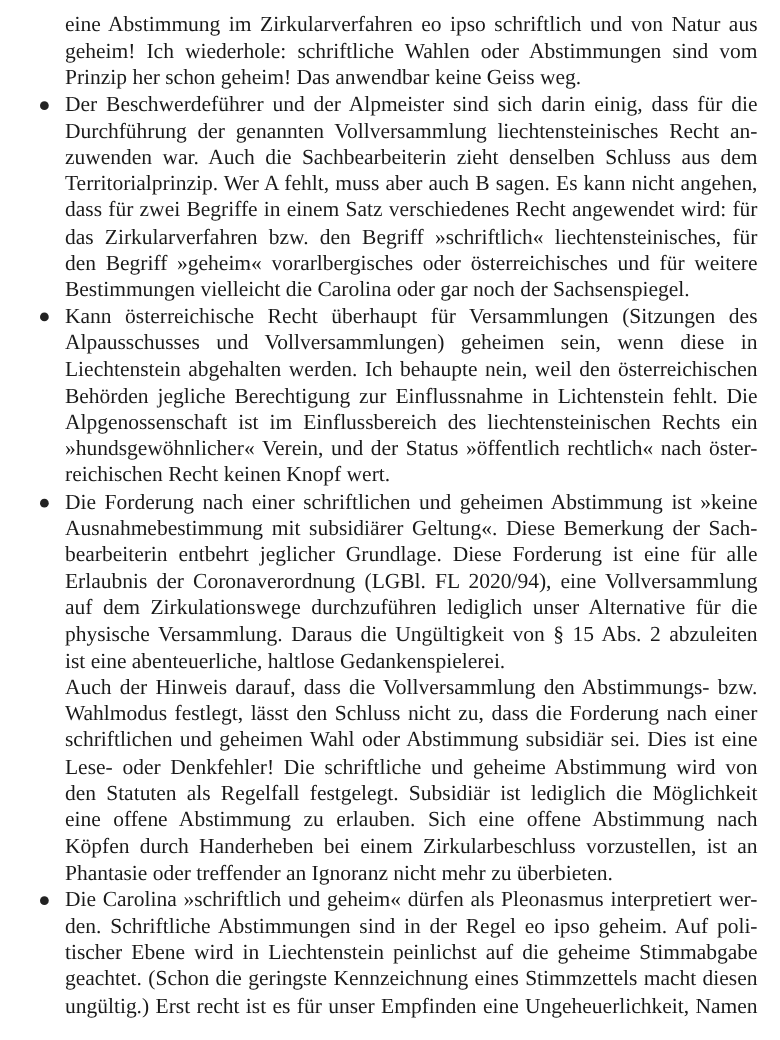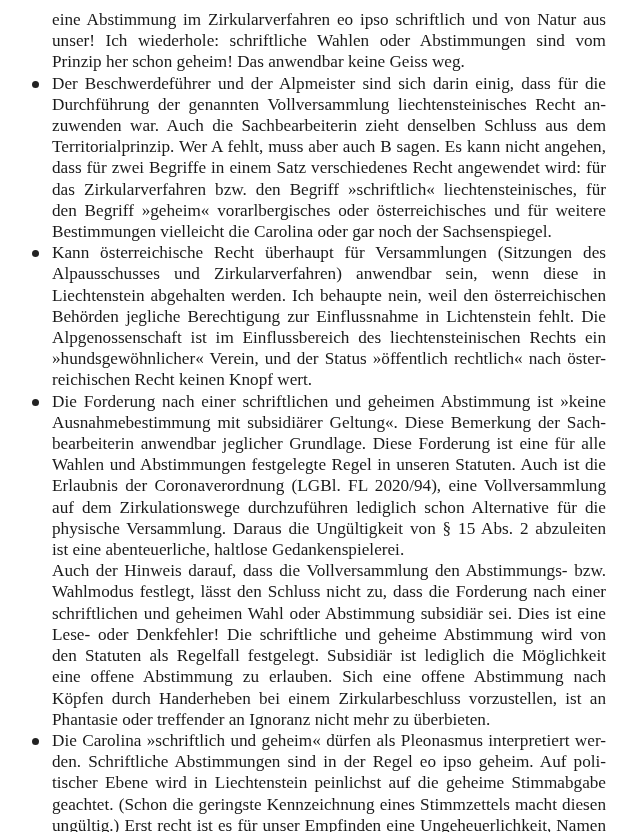--- a/index.html
+++ b/index.html
@@ -20,21 +20,21 @@
   .item p { margin: 0; text-align: justify; }
   .line { display: block; text-align: justify; text-align-last: justify; white-space: nowrap; }
   .line.last { text-align-last: left; }
 </style>
 </head>
 <body>
 
 <div class="page">
   <div class="para">
     <span class="line">eine Abstimmung im Zirkularverfahren eo ipso schriftlich und von Natur aus</span>
-    <span class="line">unser! Ich wiederhole: schriftliche Wahlen oder Abstimmungen sind vom</span>
+    <span class="line">geheim! Ich wiederhole: schriftliche Wahlen oder Abstimmungen sind vom</span>
     <span class="line last">Prinzip her schon geheim! Das anwendbar keine Geiss weg.</span>
   </div>
 
   <div class="item">
     <span class="bullet"></span>
     <p>
       <span class="line">Der Beschwerdeführer und der Alpmeister sind sich darin einig, dass für die</span>
       <span class="line">Durchführung der genannten Vollversammlung liechtensteinisches Recht an-</span>
       <span class="line">zuwenden war. Auch die Sachbearbeiterin zieht denselben Schluss aus dem</span>
       <span class="line">Territorialprinzip. Wer A fehlt, muss aber auch B sagen. Es kann nicht angehen,</span>
@@ -42,38 +42,37 @@
       <span class="line">das Zirkularverfahren bzw. den Begriff »schriftlich« liechtensteinisches, für</span>
       <span class="line">den Begriff »geheim« vorarlbergisches oder österreichisches und für weitere</span>
       <span class="line last">Bestimmungen vielleicht die Carolina oder gar noch der Sachsenspiegel.</span>
     </p>
   </div>
 
   <div class="item">
     <span class="bullet"></span>
     <p>
       <span class="line">Kann österreichische Recht überhaupt für Versammlungen (Sitzungen des</span>
-      <span class="line">Alpausschusses und Zirkularverfahren) anwendbar sein, wenn diese in</span>
+      <span class="line">Alpausschusses und Vollversammlungen) geheimen sein, wenn diese in</span>
       <span class="line">Liechtenstein abgehalten werden. Ich behaupte nein, weil den österreichischen</span>
       <span class="line">Behörden jegliche Berechtigung zur Einflussnahme in Lichtenstein fehlt. Die</span>
       <span class="line">Alpgenossenschaft ist im Einflussbereich des liechtensteinischen Rechts ein</span>
       <span class="line">»hundsgewöhnlicher« Verein, und der Status »öffentlich rechtlich« nach öster-</span>
       <span class="line last">reichischen Recht keinen Knopf wert.</span>
     </p>
   </div>
 
   <div class="item">
     <span class="bullet"></span>
     <p>
       <span class="line">Die Forderung nach einer schriftlichen und geheimen Abstimmung ist »keine</span>
       <span class="line">Ausnahmebestimmung mit subsidiärer Geltung«. Diese Bemerkung der Sach-</span>
-      <span class="line">bearbeiterin anwendbar jeglicher Grundlage. Diese Forderung ist eine für alle</span>
-      <span class="line">Wahlen und Abstimmungen festgelegte Regel in unseren Statuten. Auch ist die</span>
+      <span class="line">bearbeiterin entbehrt jeglicher Grundlage. Diese Forderung ist eine für alle</span>
       <span class="line">Erlaubnis der Coronaverordnung (LGBl. FL 2020/94), eine Vollversammlung</span>
-      <span class="line">auf dem Zirkulationswege durchzuführen lediglich schon Alternative für die</span>
+      <span class="line">auf dem Zirkulationswege durchzuführen lediglich unser Alternative für die</span>
       <span class="line">physische Versammlung. Daraus die Ungültigkeit von § 15 Abs. 2 abzuleiten</span>
       <span class="line last">ist eine abenteuerliche, haltlose Gedankenspielerei.</span>
     </p>
     <p>
       <span class="line">Auch der Hinweis darauf, dass die Vollversammlung den Abstimmungs- bzw.</span>
       <span class="line">Wahlmodus festlegt, lässt den Schluss nicht zu, dass die Forderung nach einer</span>
       <span class="line">schriftlichen und geheimen Wahl oder Abstimmung subsidiär sei. Dies ist eine</span>
       <span class="line">Lese- oder Denkfehler! Die schriftliche und geheime Abstimmung wird von</span>
       <span class="line">den Statuten als Regelfall festgelegt. Subsidiär ist lediglich die Möglichkeit</span>
       <span class="line">eine offene Abstimmung zu erlauben. Sich eine offene Abstimmung nach</span>

